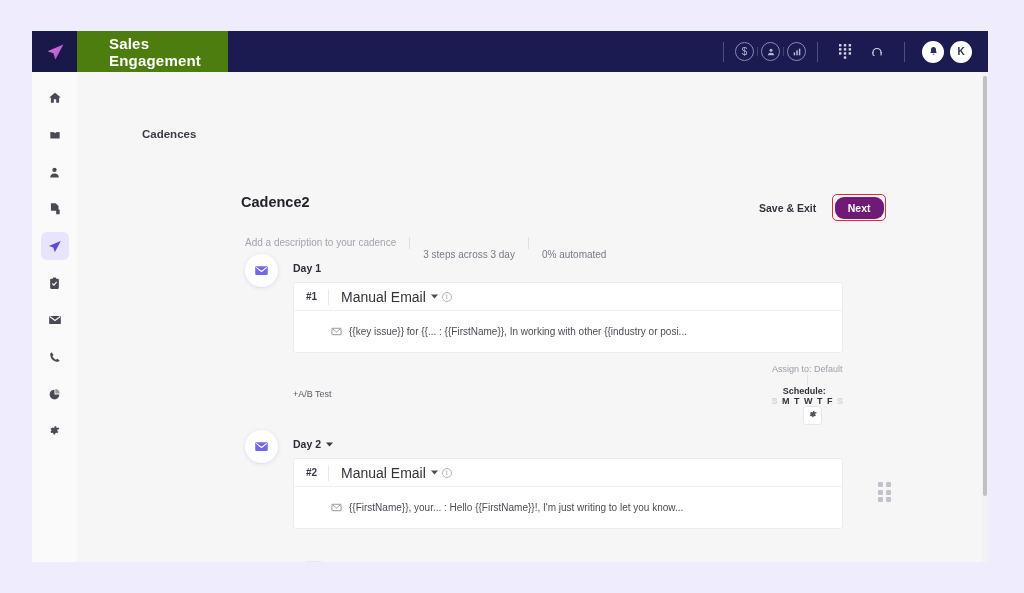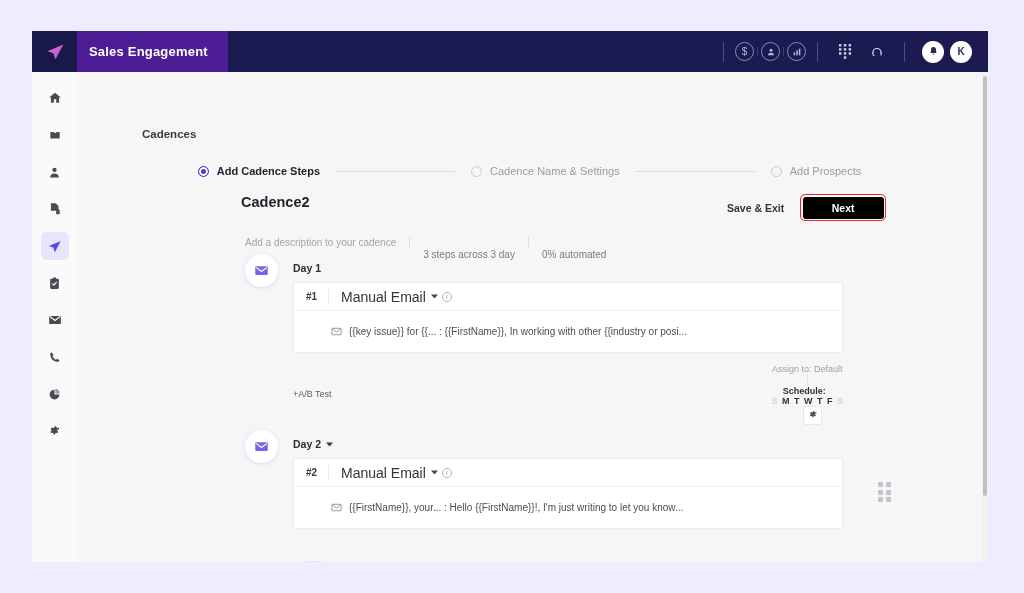--- a/index.html
+++ b/index.html
@@ -31,25 +31,25 @@
     background: #1b1b52;
     display: flex; align-items: center;
   }
   .nav-logo {
     width: 45px; height: 41px;
     background: #191949;
     display: flex; align-items: center; justify-content: center;
   }
   .nav-brand {
     width: 151px; height: 41px;
-    background: #4c1d95;
+    background: #4d7c0f;
     display: flex; align-items: center;
-    padding-left: 12px;
+    padding-left: 32px;
     color: #ffffff;
-    font-size: 13px;
+    font-size: 15px;
     font-weight: bold;
     letter-spacing: .2px;
   }
   .nav-spacer { flex: 1; }
   .nav-right {
     display: flex; align-items: center;
     padding-right: 16px;
     gap: 0px;
   }
   .nav-div {
@@ -175,25 +175,25 @@
     font-size: 10.5px; font-weight: bold; color: #33333d;
     background: transparent; border: none;
     padding: 6px 2px;
   }
   .btn-next-wrap {
     border: 1.6px solid #e0282e;
     border-radius: 5px;
     padding: 1.5px;
   }
   .btn-next {
-    background: #000000;
+    background: #701a75;
     color: #ffffff;
     font-size: 10.5px; font-weight: bold;
-    border: none; border-radius: 3px;
-    padding: 5px 29px;
+    border: none; border-radius: 9px;
+    padding: 5px 13px;
   }
   .subtitle-row {
     position: absolute; left: 168px; top: 153px;
     display: flex; align-items: center;
     font-size: 10px; color: #a3a3ae;
   }
   .sub-div {
     width: 1px; height: 12px;
     background: #dedee4;
     margin: 0 13px;
@@ -418,36 +418,20 @@
         <svg width="13" height="13" viewBox="0 0 24 24" fill="#4a4a55">
             <path d="M12 8.5A3.5 3.5 0 1 0 12 15.5 3.5 3.5 0 0 0 12 8.5zm9-1.3-1.4-2.4-2.3.8a7.6 7.6 0 0 0-1.8-1l-.4-2.4h-2.8l-.4 2.4c-.6.2-1.2.6-1.8 1l-2.3-.8L4.4 7.2l1.8 1.6a7.8 7.8 0 0 0 0 2.1L4.4 12.5l1.4 2.4 2.3-.8c.6.4 1.2.7 1.8 1l.4 2.4h2.8l.4-2.4c.6-.3 1.2-.6 1.8-1l2.3.8 1.4-2.4-1.8-1.6a7.8 7.8 0 0 0 0-2.1z"></path>
           </svg>
       </div>
     </div>
 
     <div class="main">
 
       <div class="breadcrumb">Cadences</div>
 
-      <div class="stepper">
-        <div class="step active">
-          <span class="step-ring"></span>
-          <span class="step-label">Add Cadence Steps</span>
-        </div>
-        <span class="step-line"></span>
-        <div class="step">
-          <span class="step-ring"></span>
-          <span class="step-label">Cadence Name &amp; Settings</span>
-        </div>
-        <span class="step-line"></span>
-        <div class="step">
-          <span class="step-ring"></span>
-          <span class="step-label">Add Prospects</span>
-        </div>
-      </div>
 
       <div class="title-row">
         <div class="cad-title">Cadence2</div>
         <div class="btn-row">
           <button class="btn-save">Save &amp; Exit</button>
           <span class="btn-next-wrap">
             <button class="btn-next">Next</button>
           </span>
         </div>
       </div>

